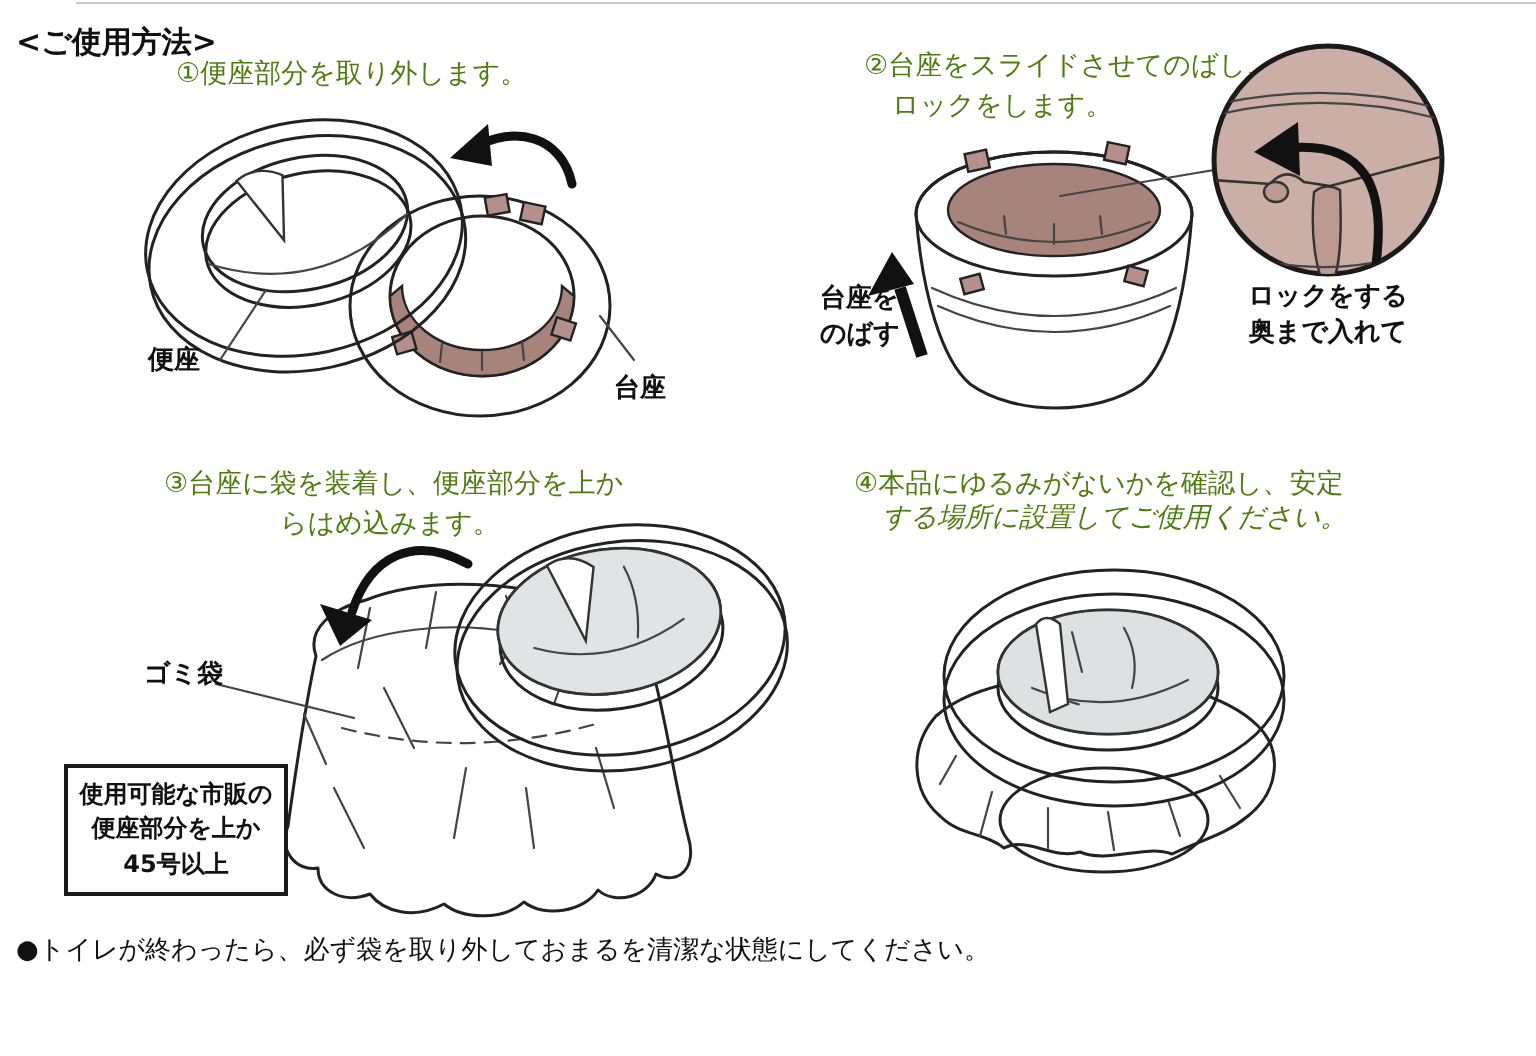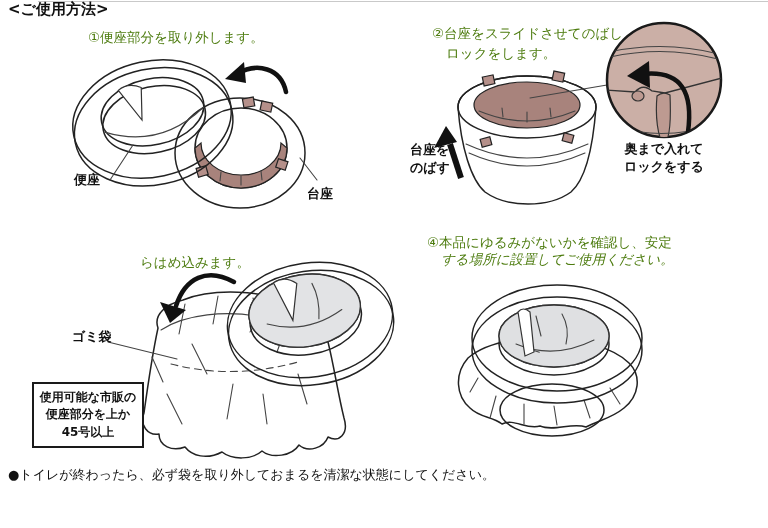--- a/index.html
+++ b/index.html
@@ -23,24 +23,25 @@
   .thin{stroke:#444;stroke-width:1.1;fill:none;stroke-linecap:round;}
   .arrow{stroke:#111;stroke-width:4.5;fill:none;stroke-linecap:round;}
 </style>
 </head>
 <body>
 
 <div id="canvas">
 
   <div class="hairline" style="top:1px;left:38px;width:730px;"></div>
 
-  <div class="title" style="left:8px;top:0;text-align:center;">&lt;ご使用方法&gt;</div>
+  <div class="title" style="left:8px;top:12px;text-align:center;">&lt;ご使用方法&gt;</div>
   <div class="caption" style="left:88px;top:28px;">①便座部分を取り外します。</div>
   <div class="caption" style="left:432px;top:24px;">②台座をスライドさせてのばし、</div>
   <div class="caption" style="left:446px;top:44px;">ロックをします。</div>
+  <div class="caption" style="left:82px;top:233px;">③台座に袋を装着し、便座部分を上か</div>
   <div class="caption" style="left:96px;top:253px;margin-left:44px;">らはめ込みます。</div>
   <div class="caption" style="left:427px;top:233px;">④本品にゆるみがないかを確認し、安定</div>
   <div class="caption" style="left:441px;top:250px;font-style:italic;">する場所に設置してご使用ください。</div>
 
   <svg style="left:55px;top:48px;" width="345" height="175" viewBox="0 0 345 175">
 
     <g>
       <path d="M 120,105 A 65,55 0 1 0 250,105 A 65,55 0 1 0 120,105 Z
                M 140,100 A 46,40 0 1 0 232,100 A 46,40 0 1 0 140,100 Z" fill="#b5908a" fill-rule="evenodd" class="ln"></path>
       <path d="M 140,100 A 46,40 0 0 0 232,100 L 226,95 A 40,32 0 0 1 146,95 Z" fill="#a8837c" stroke="#222" stroke-width="1.2"></path>
@@ -113,22 +114,22 @@
         <path class="arrow" d="M 265,120 C 270,82 260,58 220,62" stroke-width="5"></path>
         <polygon points="204,64 226,49 227,76" fill="#111"></polygon>
       </g>
     </g>
   </svg>
   <div class="label" style="left:410px;top:141px;line-height:1.35;">
     <div>台座を</div>
     <div>のばす</div>
   </div>
   <div class="label label-center" style="left:599px;top:140px;width:130px;">
+    <div>ロックをする</div>
     <div>奥まで入れて</div>
-    <div>ロックをする</div>
   </div>
 
   <svg style="left:55px;top:262px;" width="350" height="200" viewBox="0 0 350 200">
 
     <g>
       <path d="M 103,66 C 98,52 112,42 128,38 C 158,26 208,28 238,42 C 260,52 270,64 273,80
                C 279,104 283,132 289,156 C 294,172 284,181 273,175 C 269,186 253,191 244,183
                C 237,194 217,197 207,189 C 197,198 177,198 167,190 C 152,198 137,194 130,185
                C 117,190 104,184 104,172 C 93,174 84,163 89,151 C 93,122 97,94 103,66 Z" fill="#d9dadc" class="ln"></path>
       <path class="thin" d="M 106,68 C 130,52 172,48 206,55 C 226,59 243,66 252,74"></path>

